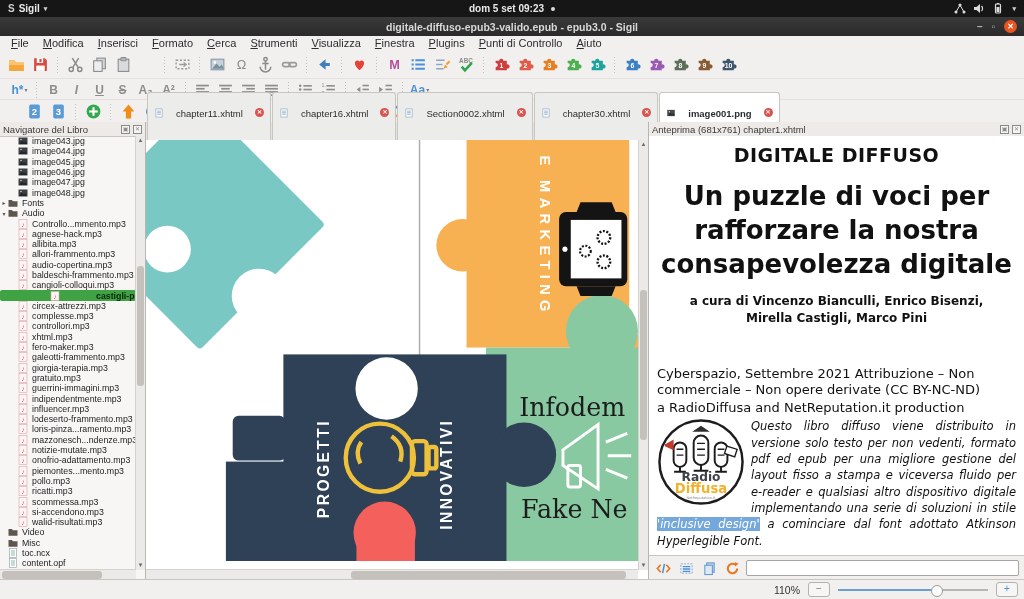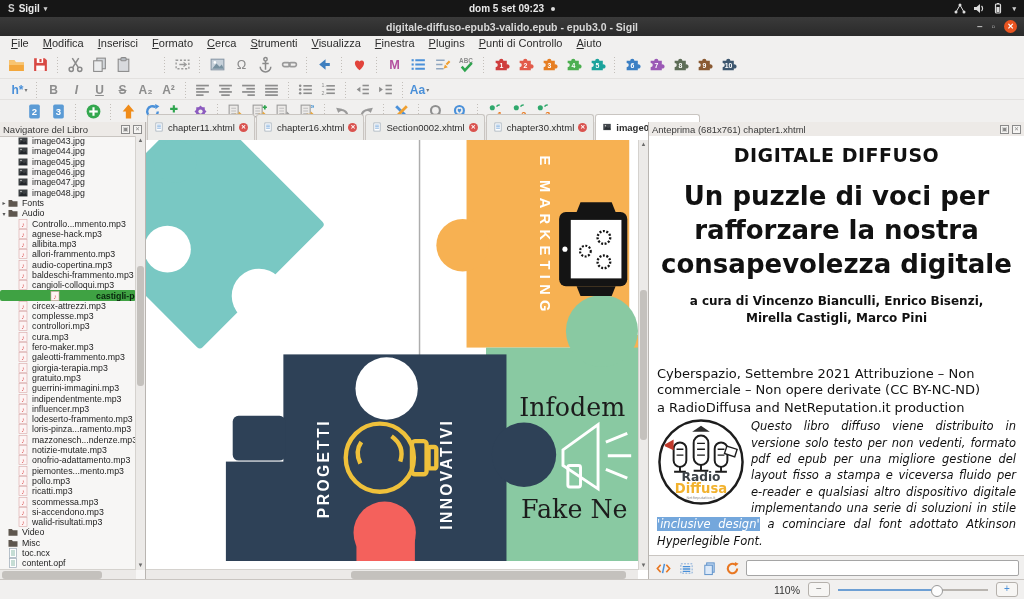--- a/index.html
+++ b/index.html
@@ -61,21 +61,21 @@
   .vscroll{position:absolute;width:9px;background:#eceae8;border-left:1px solid #d5d2ce;}
   .vscroll .arr{position:absolute;left:0;right:0;height:9px;font-size:6px;color:#6b6b6b;
                 text-align:center;line-height:9px;}
   .vthumb{position:absolute;left:1px;right:1px;background:#c4c1bd;border-radius:3px;}
   .hscroll{position:absolute;height:10px;background:#eceae8;border-top:1px solid #d5d2ce;}
   .hthumb{position:absolute;top:1px;bottom:1px;background:#c4c1bd;border-radius:3px;}
   
   .editor{position:absolute;left:146px;top:0;width:502px;bottom:0;background:#fff;}
   .tabbar{position:absolute;top:0;left:0;right:0;height:18px;background:#e6e4e2;
           border-bottom:1px solid #c9c5c1;display:flex;align-items:flex-end;}
-  .tab{height:17px;display:flex;align-items:center;gap:4px;padding:4px 6px;font-size:9.5px;
+  .tab{height:17px;display:flex;align-items:flex-start;gap:12px;padding:15px 6px;font-size:9.5px;
        color:#2d2d2d;background:#ececea;border:1px solid #c9c5c1;border-bottom:none;
        border-radius:3px 3px 0 0;margin-left:1px;white-space:nowrap;}
   .tab.active{background:#fff;font-weight:bold;}
   .tab svg{width:10px;height:10px;}
   .tab-close{width:9px;height:9px;border-radius:50%;background:#d9534f;color:#fff;
              font-size:6px;line-height:9px;text-align:center;font-weight:bold;}
   .tabnav{margin-left:auto;display:flex;}
   .tabnav span{width:10px;font-size:7px;color:#777;text-align:center;line-height:17px;}
   .canvas{position:absolute;top:18px;left:0;right:0;bottom:0;background:#fff;overflow:hidden;}
   #artwork{position:absolute;left:0;top:0;width:492px;height:421px;}
@@ -771,21 +771,21 @@
                 <text x="5" y="7.8" font-size="7" text-anchor="middle" fill="#e06b6b">♪</text>
               </svg></span>
             <span>controllori.mp3</span>
           </div>
           <div class="trow">
             <span class="exp" style="margin-left: 10px;"></span>
             <span class="ticon"><svg viewBox="0 0 10 10">
                 <rect x="1" y="0.5" width="8" height="9" fill="#fdf4f4" stroke="#d9a7a7" stroke-width="0.6"></rect>
                 <text x="5" y="7.8" font-size="7" text-anchor="middle" fill="#e06b6b">♪</text>
               </svg></span>
-            <span>cura.mp3</span>
+            <span>xhtml.mp3</span>
           </div>
           <div class="trow">
             <span class="exp" style="margin-left: 10px;"></span>
             <span class="ticon"><svg viewBox="0 0 10 10">
                 <rect x="1" y="0.5" width="8" height="9" fill="#fdf4f4" stroke="#d9a7a7" stroke-width="0.6"></rect>
                 <text x="5" y="7.8" font-size="7" text-anchor="middle" fill="#e06b6b">♪</text>
               </svg></span>
             <span>fero-maker.mp3</span>
           </div>
           <div class="trow">

